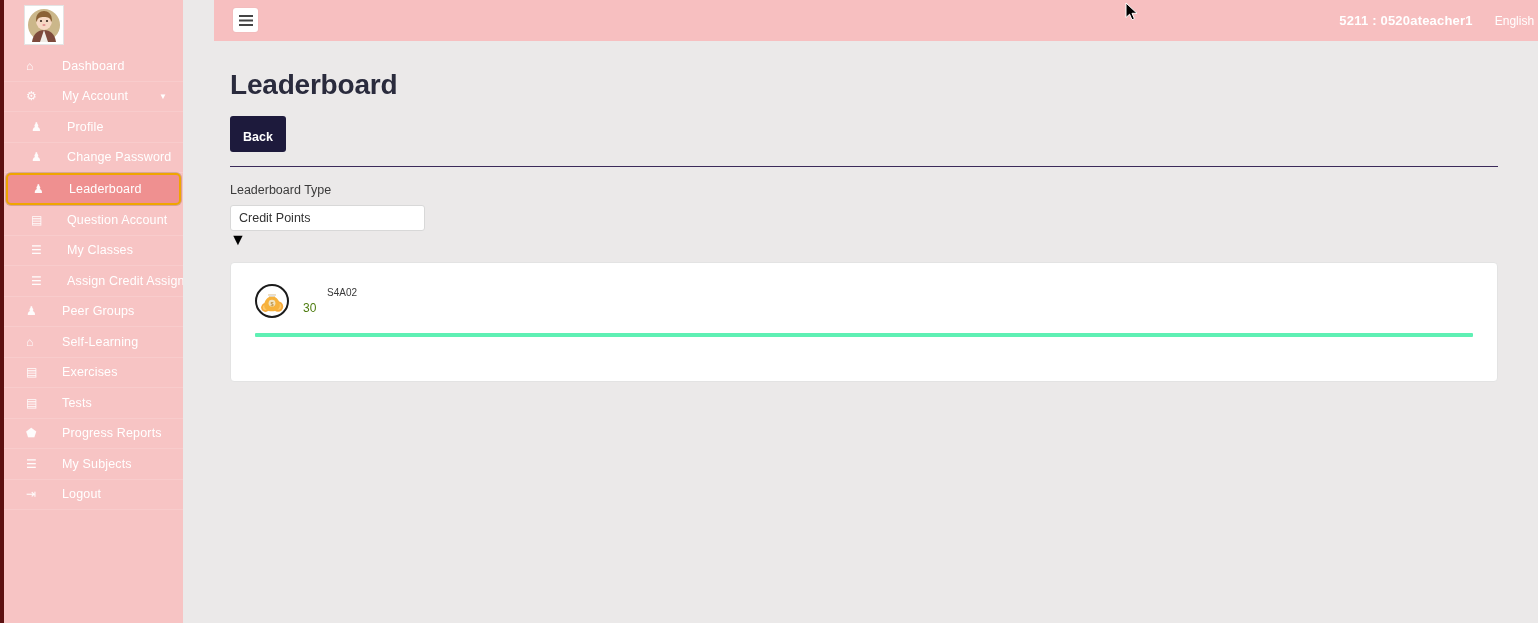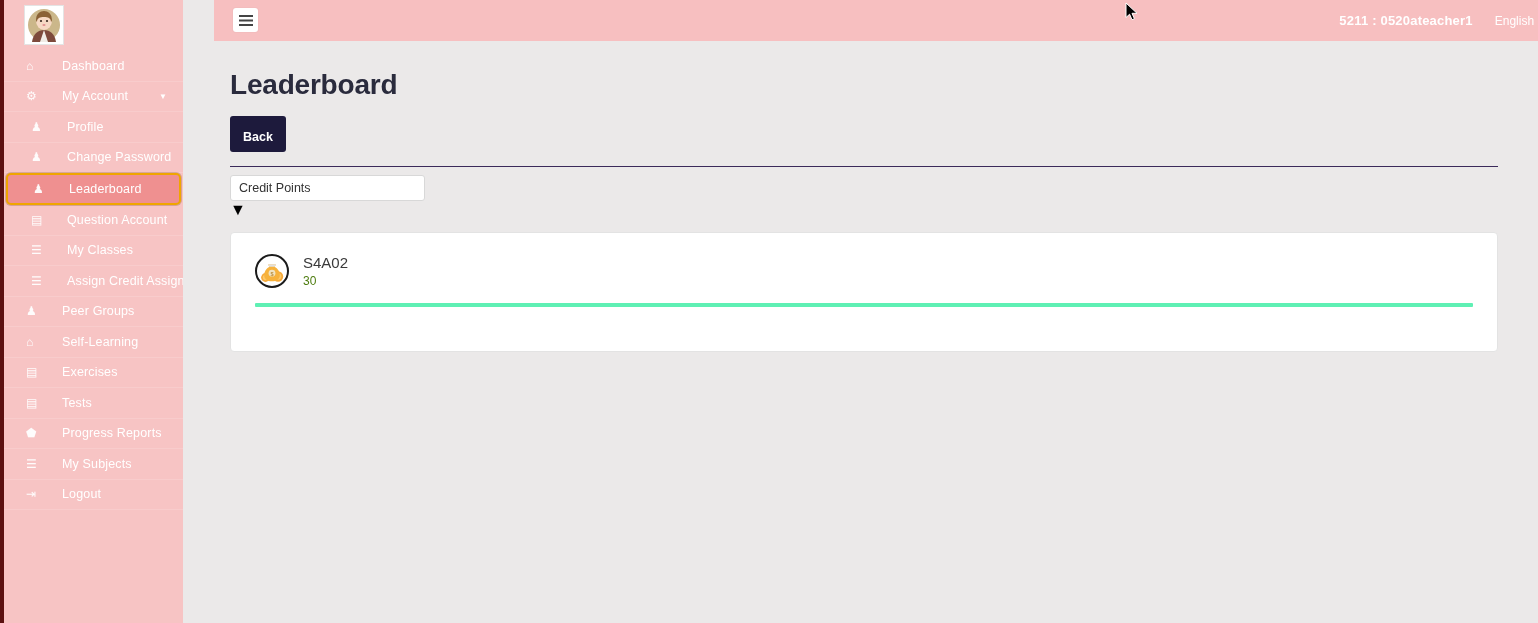--- a/index.html
+++ b/index.html
@@ -164,21 +164,21 @@
   .lb-avatar {
     width: 34px; height: 34px;
     border-radius: 50%;
     border: 2px solid #1b1b1b;
     background: #fff;
     overflow: hidden;
     display: flex; align-items: center; justify-content: center;
     flex: 0 0 34px;
   }
   .lb-info { display: flex; flex-direction: column; gap: 3px; }
-  .lb-name { font-size: 15px; color: #3a3a3a; }
+  .lb-name { font-size: 10px; color: #3a3a3a; margin-left: 24px; }
   .lb-score { font-size: 12px; color: #4d7c0f; }
   .bar-track {
     width: 100%; height: 4px;
     margin-top: 9px;
     background: transparent;
   }
   .bar-fill { height: 4px; border-radius: 1px; }
   .row-gap { height: 22px; }
 
   
@@ -288,20 +288,21 @@
         <span class="caret">▼</span>
       </span>
     </div>
   </header>
 
   <main class="main">
     <h1 class="page-title">Leaderboard</h1>
     <button class="back-btn">Back</button>
     <div class="rule"></div>
 
+    <div class="field-label">Leaderboard Type</div>
     <div class="select-wrap">
       <div class="select">
         <span>Credit Points</span>
       </div>
       <span class="arrow">▼</span>
     </div>
 
     <section class="card">
       <div id="lb-list">
           <div class="lb-row">

